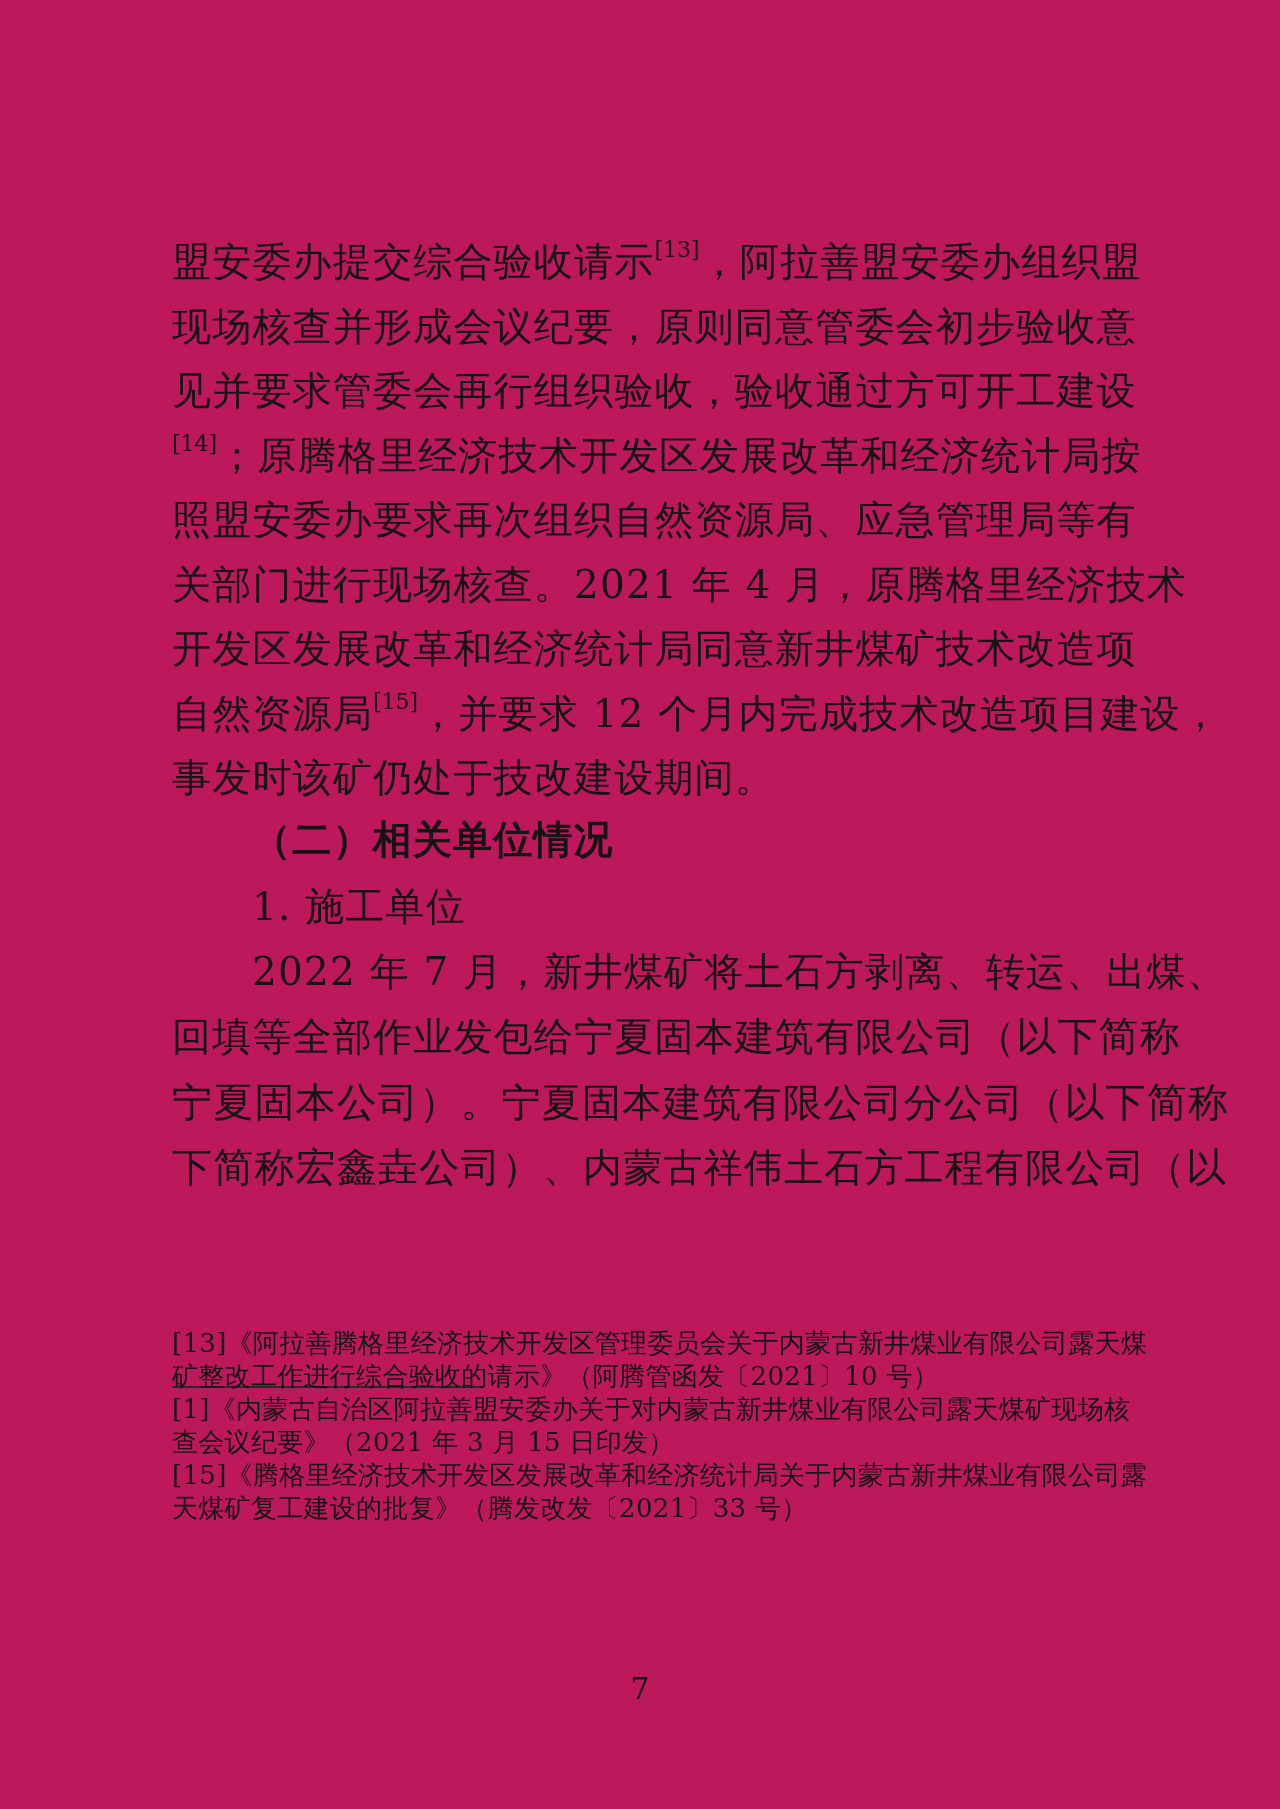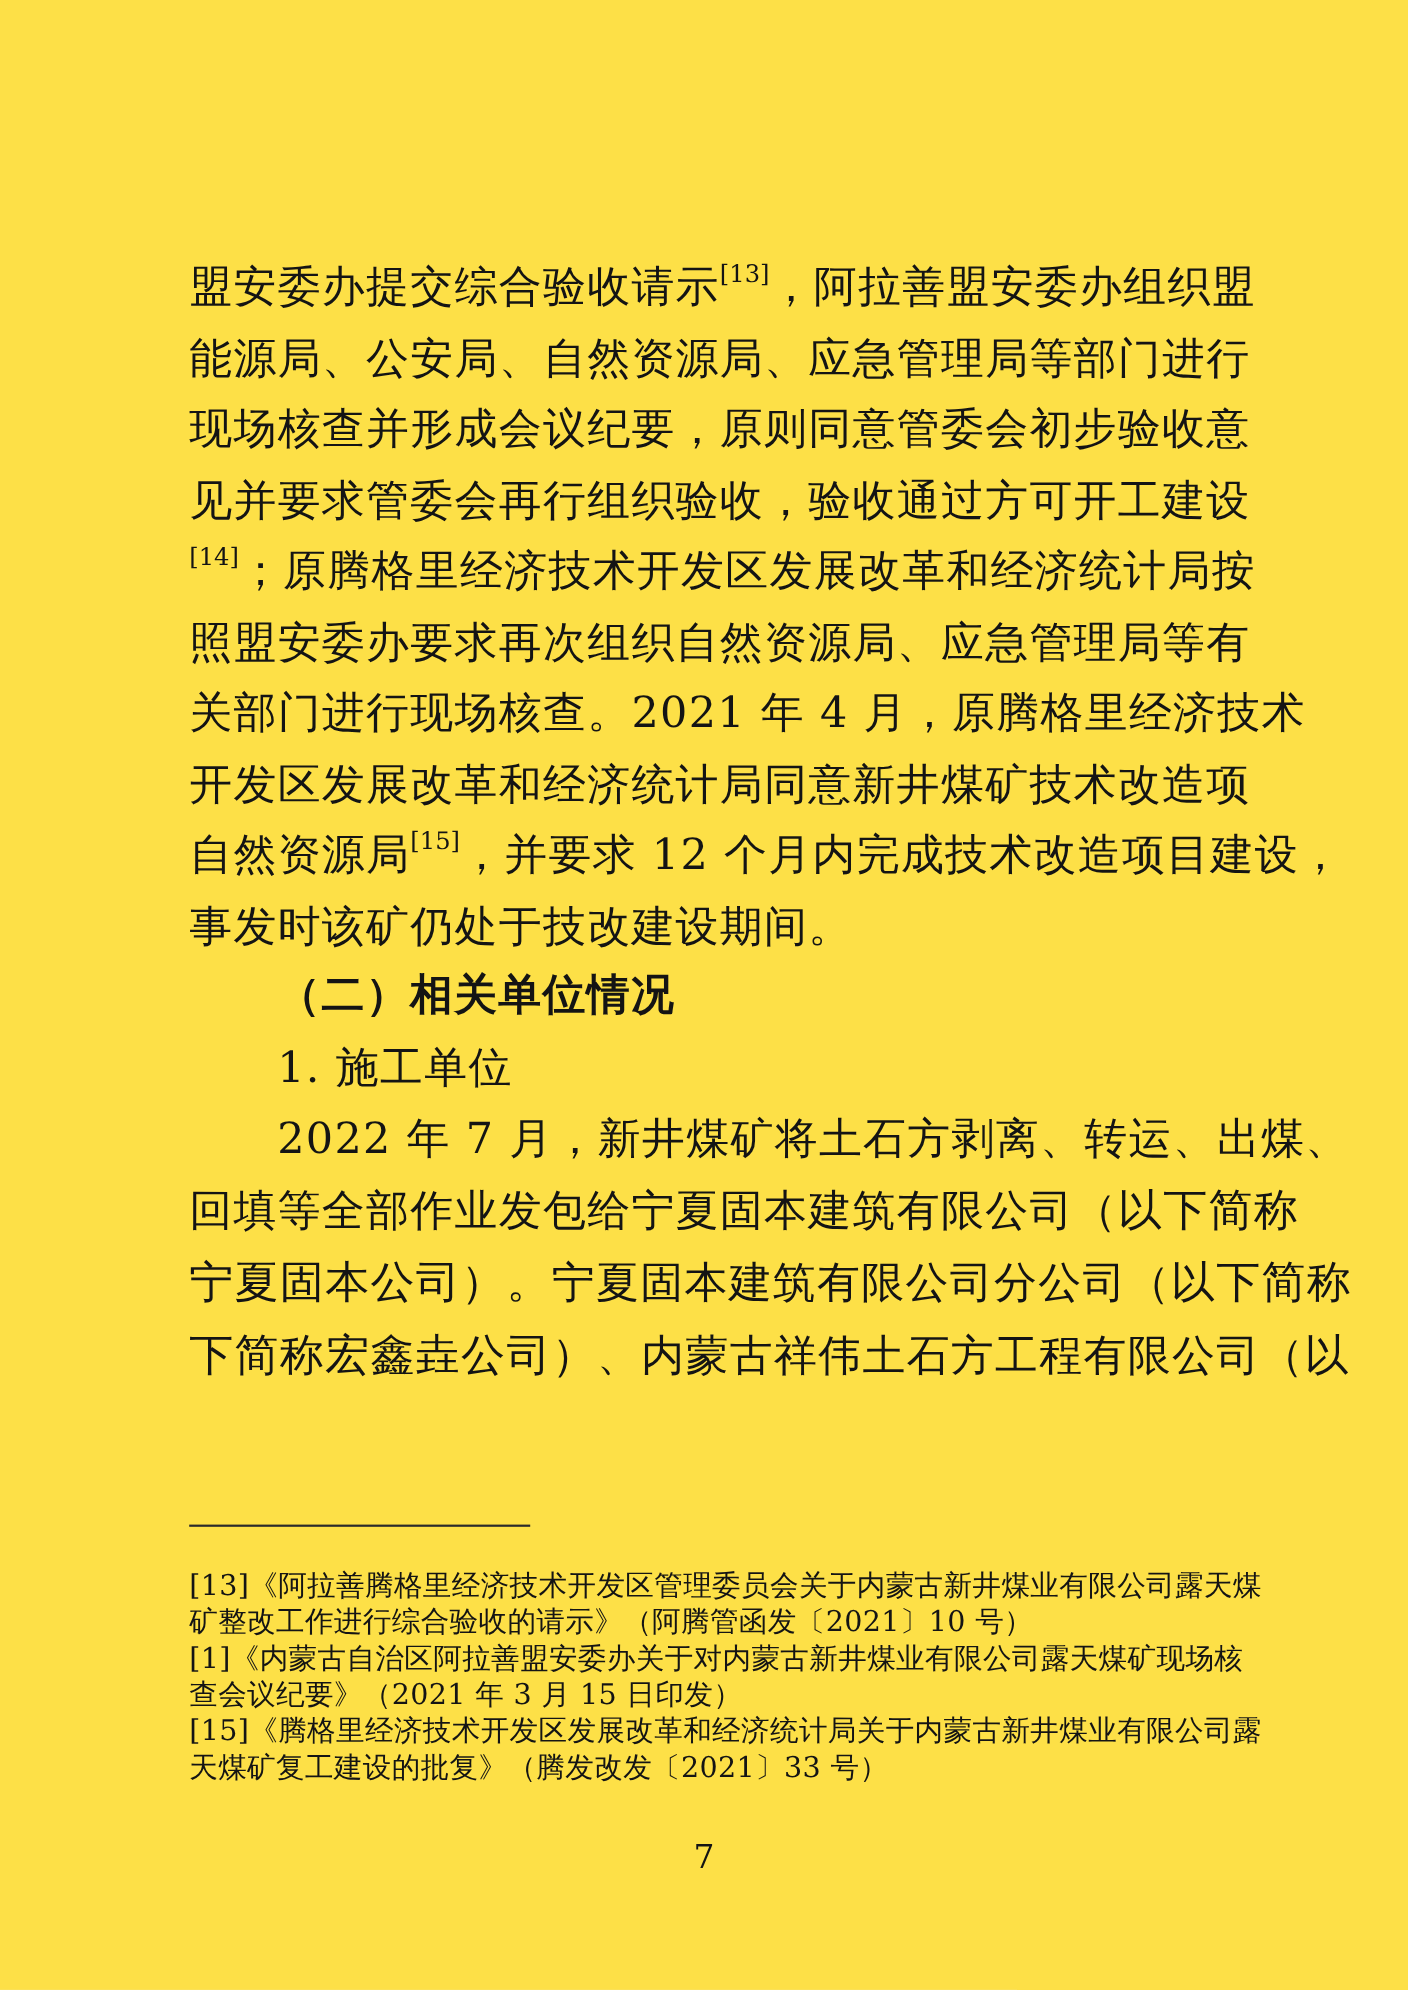--- a/index.html
+++ b/index.html
@@ -1,19 +1,19 @@
 <!DOCTYPE html>
 <html><head>
 <meta charset="utf-8">
 <style>
   html,body{margin:0;padding:0;background:#e8e8e8;}
   .page{
     position:relative;
     width:1280px;height:1809px;
-    background:#fde047;
+    background:#be185d;
     margin:0 auto;
     overflow:hidden;
     font-family:"DejaVu Serif","Liberation Serif",serif;
     color:#141414;
   }
   .body-text{
     position:absolute;
     left:172px;top:230px;
     width:970px;
   }
@@ -35,21 +35,21 @@
   }
   .sm{ font-size:40px; }
   .footnote-sep{
     position:absolute;
     left:172px;top:1386px;
     width:310px;height:2px;
     background:#2a2a2a;
   }
   .footnotes{
     position:absolute;
-    left:172px;top:1426px;
+    left:172px;top:1327px;
     width:980px;
   }
   .fline{
     font-size:26px;
     line-height:33px;
     letter-spacing:0.3px;
     white-space:nowrap;
   }
   .page-number{
     position:absolute;
@@ -62,21 +62,20 @@
 </style>
 </head>
 <body>
 
 <div class="page">
 
   <main class="body-text">
 
     <div class="line"><span>盟安委办提交综合验收请示</span><sup class="fnref">[13]</sup><span>，阿拉善盟安委办组织盟</span></div>
 
-    <div class="line">能源局、公安局、自然资源局、应急管理局等部门进行</div>
 
     <div class="line">现场核查并形成会议纪要，原则同意管委会初步验收意</div>
 
     <div class="line">见并要求管委会再行组织验收，验收通过方可开工建设</div>
 
     <div class="line"><sup class="fnref">[14]</sup><span>；原腾格里经济技术开发区发展改革和经济统计局按</span></div>
 
     <div class="line">照盟安委办要求再次组织自然资源局、应急管理局等有</div>
 
     <div class="line">关部门进行现场核查。2021 年 4 月，原腾格里经济技术</div>

